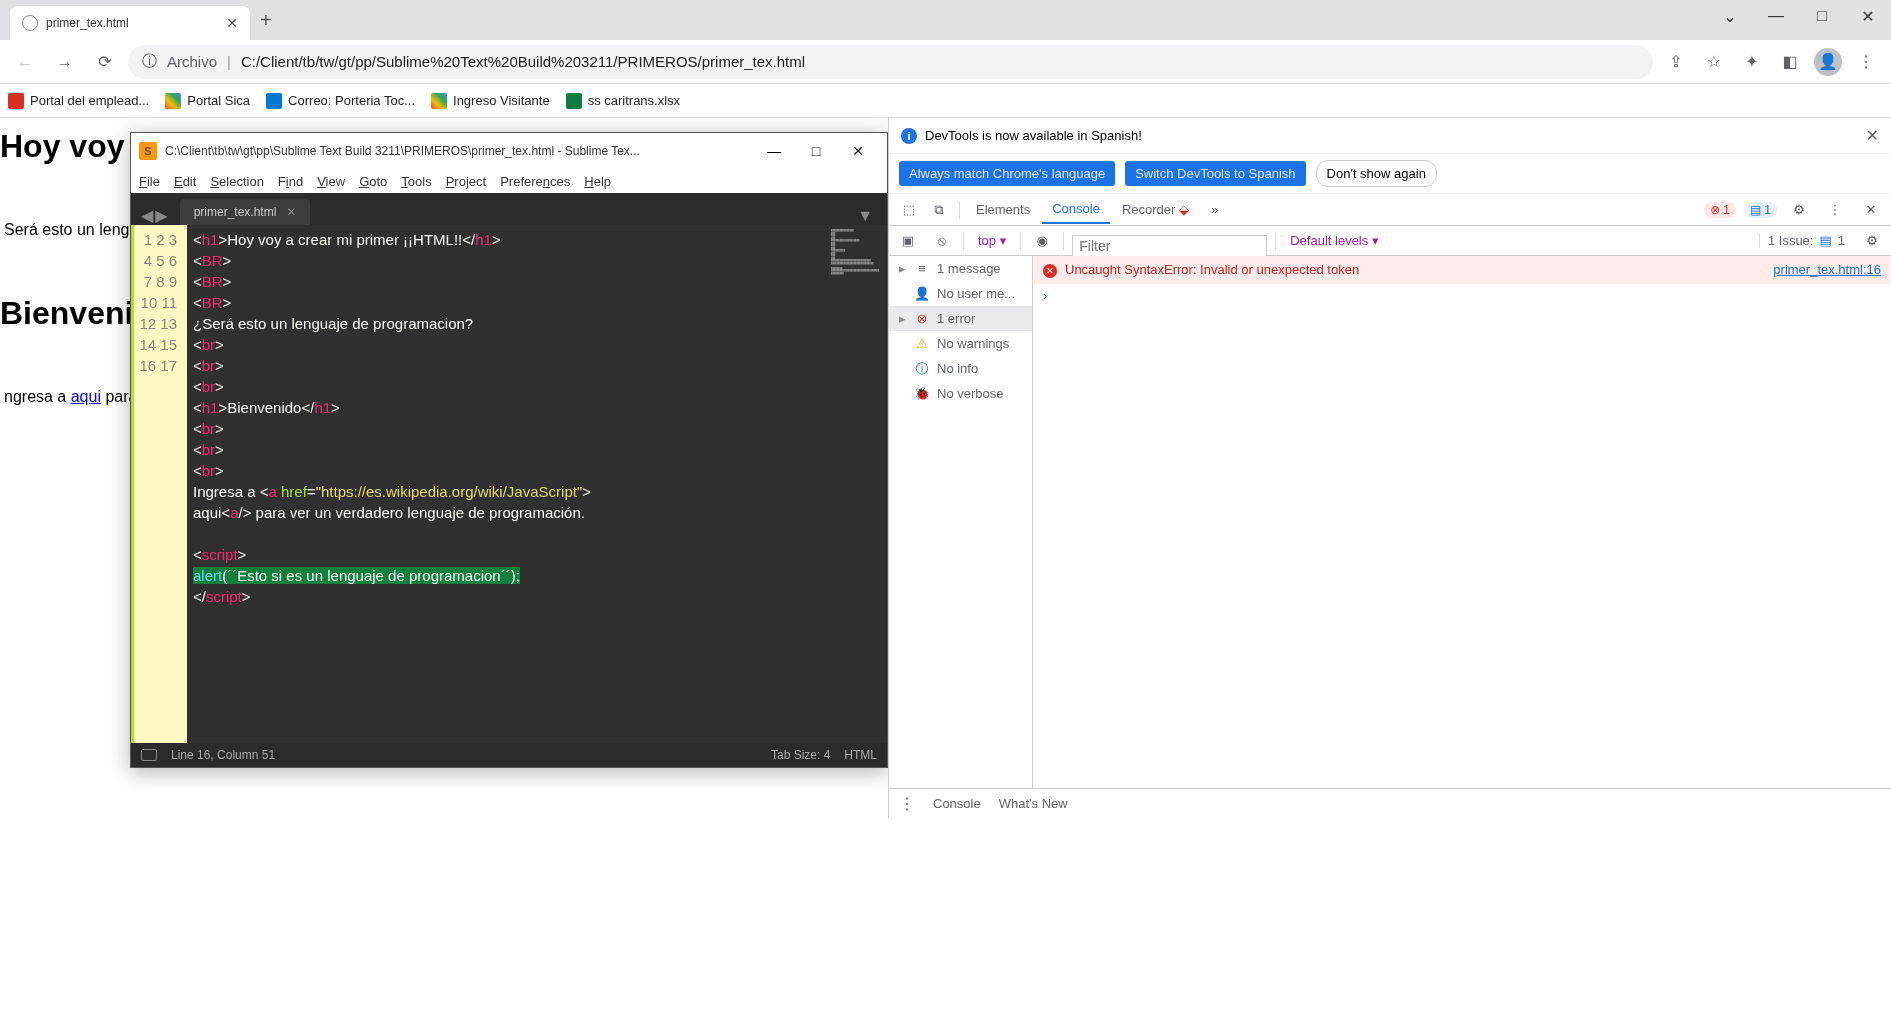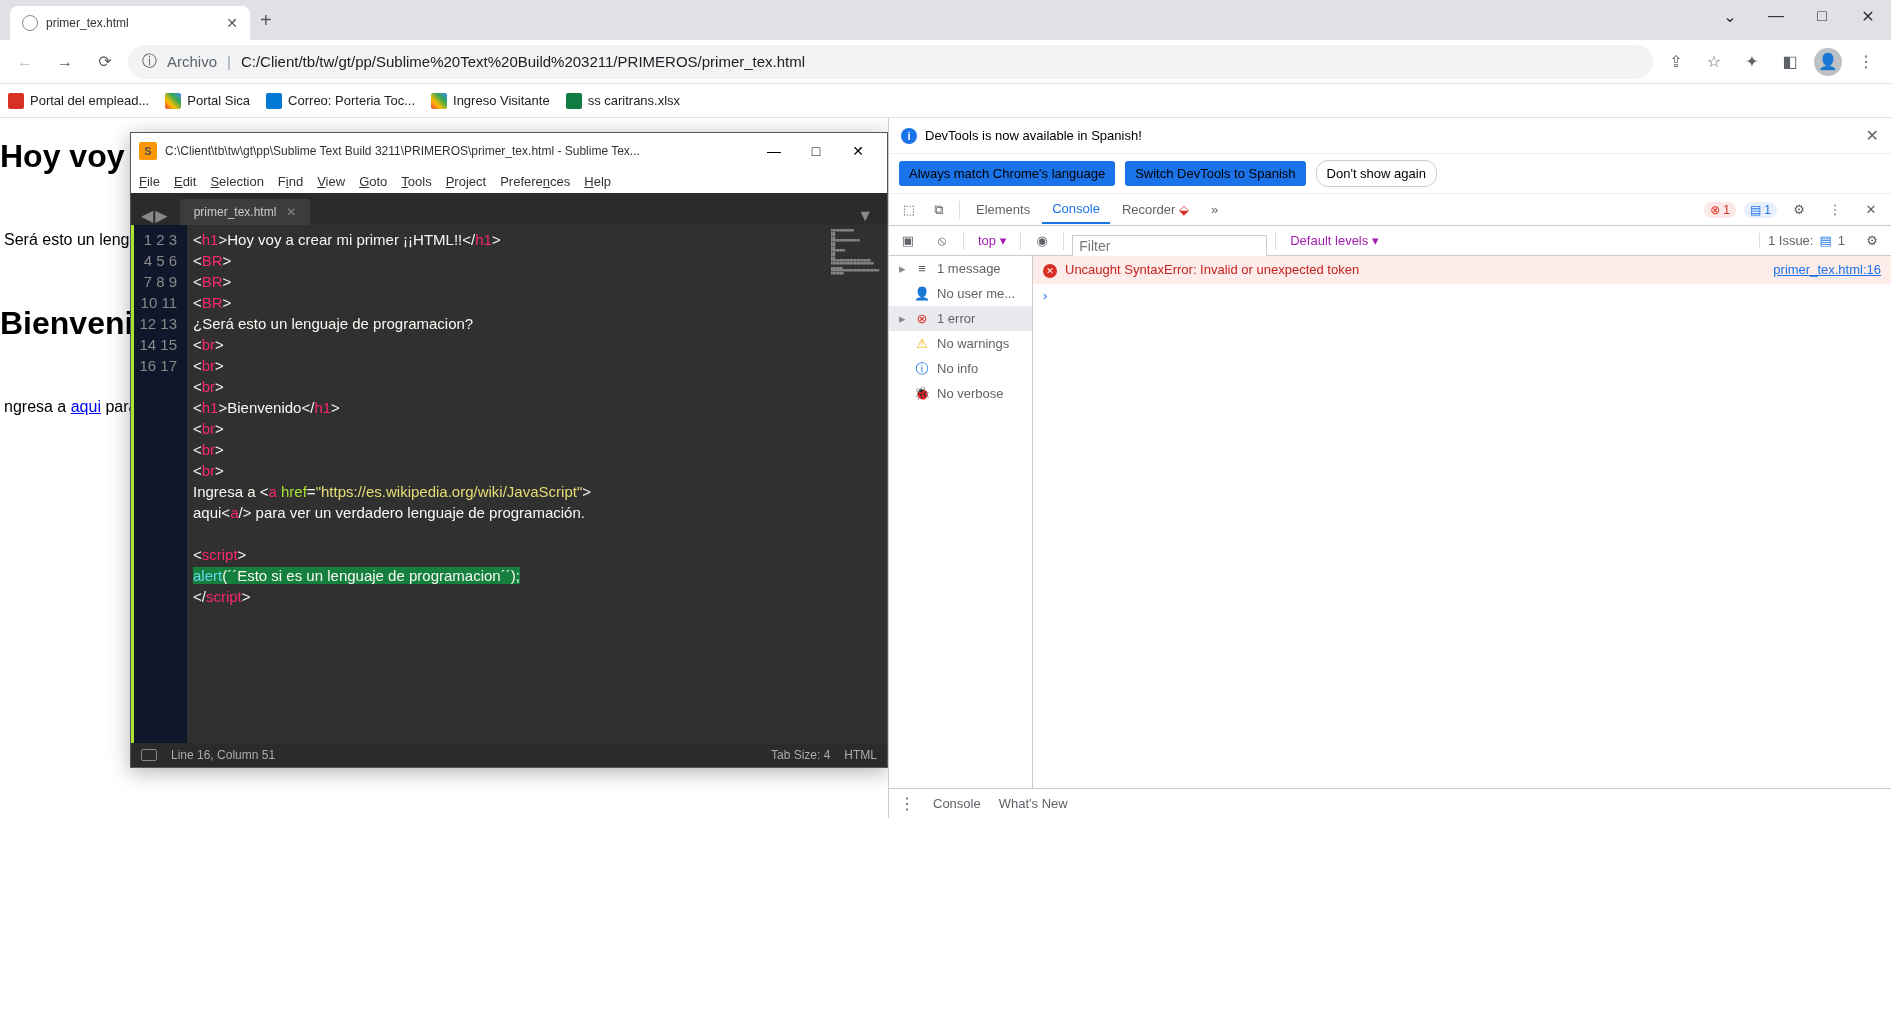--- a/index.html
+++ b/index.html
@@ -24,62 +24,62 @@
 .omnibox .sep { color: #9aa0a6; }
 .toolbar-right { display: flex; gap: 4px; }
 .toolbar-icon { width: 34px; height: 34px; display: flex; align-items: center; justify-content: center; color: #5f6368; }
 .avatar { width: 28px; height: 28px; background: #bdc1c6; border-radius: 50%; display:flex;align-items:center;justify-content:center;color:#fff;font-size:16px; }
 
 .bookmarks { height: 34px; background: #fff; display: flex; align-items: center; padding: 0 8px; gap: 16px; border-bottom: 1px solid #e0e0e0; }
 .bookmark { display: flex; align-items: center; gap: 6px; font-size: 13px; color: #202124; }
 .bm-icon { width: 16px; height: 16px; border-radius: 2px; }
 
 
-.page-content { position: absolute; left: 0; top: 118px; font-family: "Times New Roman", serif; color: #000; padding: 8px 0 0 0; }
+.page-content { position: absolute; left: 0; top: 108px; font-family: "Times New Roman", serif; color: #000; padding: 8px 0 0 0; }
 .page-content h1 { font-size: 32px; font-weight: bold; margin: 12px 0; }
 .page-content p { font-size: 16px; margin: 8px 4px; }
 .page-content .link { color: #0000ee; text-decoration: underline; }
 
 
 .sublime { position: absolute; left: 130px; top: 132px; width: 758px; height: 636px; background: #fff; border: 1px solid #555; box-shadow: 0 4px 20px rgba(0,0,0,0.3); display: flex; flex-direction: column; }
 .sublime-titlebar { height: 36px; background: #fff; display: flex; align-items: center; padding: 0 8px; gap: 8px; }
 .sublime-icon { width: 18px; height: 18px; background: #ff9800; border-radius: 2px; display:flex;align-items:center;justify-content:center;color:#555;font-size:11px;font-weight:bold; }
 .sublime-title { flex: 1; font-size: 12px; color: #333; overflow: hidden; text-overflow: ellipsis; white-space: nowrap; }
 .sublime-win-btns { display: flex; gap: 0; }
 .sublime-win-btns div { width: 42px; height: 30px; display: flex; align-items: center; justify-content: center; font-size: 14px; }
 .sublime-menu { height: 24px; background: #fff; display: flex; align-items: center; padding: 0 8px; gap: 14px; font-size: 13px; }
 .sublime-menu span { color: #333; }
 .sublime-menu span u { text-decoration: underline; }
 .sublime-tabs { height: 32px; background: #2b2b2b; display: flex; align-items: flex-end; padding: 0 6px; }
 .sublime-tab-nav { color: #888; padding: 0 4px; display:flex; gap:2px; }
 .sublime-tab { background: #3c3c3c; color: #ccc; padding: 6px 14px; font-size: 12px; border-radius: 4px 4px 0 0; display: flex; align-items: center; gap: 10px; margin-left: 8px; }
 .sublime-tab .x { color: #888; font-size: 12px; }
 .sublime-tabs .dropdown { margin-left: auto; color: #888; padding: 0 8px; }
 .sublime-editor { flex: 1; background: #303030; display: flex; position: relative; font-family: Consolas, monospace; font-size: 15px; }
-.gutter { width: 56px; background: #0f172a; color: #888; text-align: right; padding: 4px 10px 0 0; line-height: 21px; border-left: 3px solid #a6e22e; }
+.gutter { width: 56px; background: #fef9c3; color: #888; text-align: right; padding: 4px 10px 0 0; line-height: 21px; border-left: 3px solid #a6e22e; }
 .code { flex: 1; padding: 4px 0 0 6px; color: #f8f8f2; line-height: 21px; white-space: pre; }
 .code .tag { color: #f92672; }
 .code .attr { color: #a6e22e; }
 .code .str { color: #e6db74; }
 .code .fn { color: #66d9ef; }
 .code .txt { color: #f8f8f2; }
 .code .hl { background: #15803d; }
 .minimap { width: 60px; background: #303030; }
 .minimap-content { margin: 4px; font-size: 2px; line-height: 2.5px; color: #888; white-space: pre; }
 .sublime-status { height: 24px; background: #2b2b2b; color: #aaa; display: flex; align-items: center; padding: 0 10px; font-size: 12px; gap: 14px; }
 .sublime-status .spacer { flex: 1; }
 .sublime-status .panel-icon { width:16px;height:12px;border:1px solid #888;border-radius:2px; }
 
 
 .devtools { position: absolute; right: 0; top: 118px; width: 1003px; height: 700px; background: #fff; border-left: 1px solid #ccc; display: flex; flex-direction: column; font-size: 13px; }
 .dt-banner { background: #fff; padding: 8px 12px; display: flex; align-items: center; gap: 8px; border-bottom: 1px solid #eee; }
 .dt-info-icon { width: 16px; height: 16px; background: #1a73e8; border-radius: 50%; color: #fff; display:flex;align-items:center;justify-content:center;font-size:11px;font-weight:bold; }
 .dt-banner-close { margin-left: auto; color: #5f6368; cursor: pointer; font-size: 16px; }
 .dt-lang-row { padding: 6px 10px; display: flex; gap: 10px; align-items: center; border-bottom: 1px solid #eee; }
-.dt-btn-blue { background: #1a73e8; color: #000000; padding: 5px 10px; border-radius: 3px; font-size: 13px; }
+.dt-btn-blue { background: #1a73e8; color: #e5e5e5; padding: 5px 10px; border-radius: 3px; font-size: 13px; }
 .dt-btn-plain { background: #fff; border: 1px solid #ccc; padding: 5px 10px; border-radius: 12px; font-size: 13px; }
 .dt-tabs { height: 32px; display: flex; align-items: center; border-bottom: 1px solid #ccc; padding: 0 6px; gap: 2px; }
 .dt-tabs .icon-btn { width: 28px; height: 28px; display:flex;align-items:center;justify-content:center;color:#5f6368; }
 .dt-tab { padding: 6px 10px; color: #5f6368; }
 .dt-tab.active { color: #1a73e8; border-bottom: 2px solid #1a73e8; }
 .dt-badges { margin-left: auto; display: flex; gap: 8px; align-items: center; }
 .dt-badge { display: flex; align-items: center; gap: 3px; font-size: 12px; border-radius: 9px; padding: 1px 6px; }
 .dt-badge.err { background: #fce8e6; color: #d93025; }
 .dt-badge.msg { background: #e8f0fe; color: #1a73e8; }
 .dt-filter-row { height: 30px; display: flex; align-items: center; border-bottom: 1px solid #ccc; padding: 0 6px; gap: 8px; }

